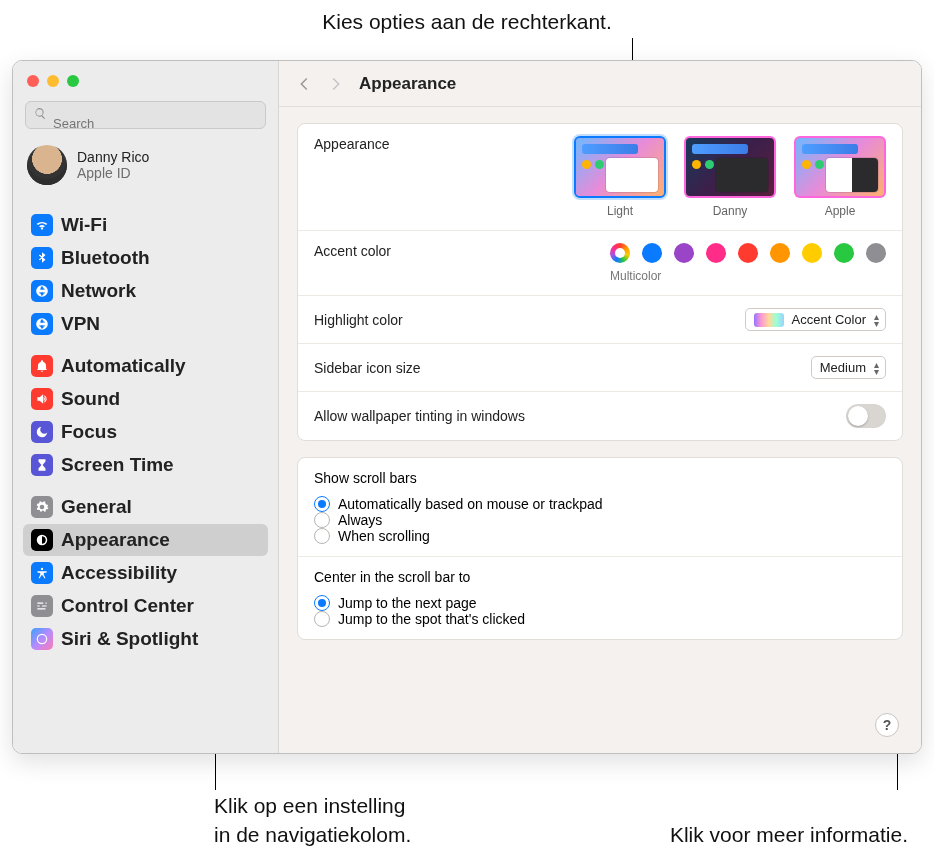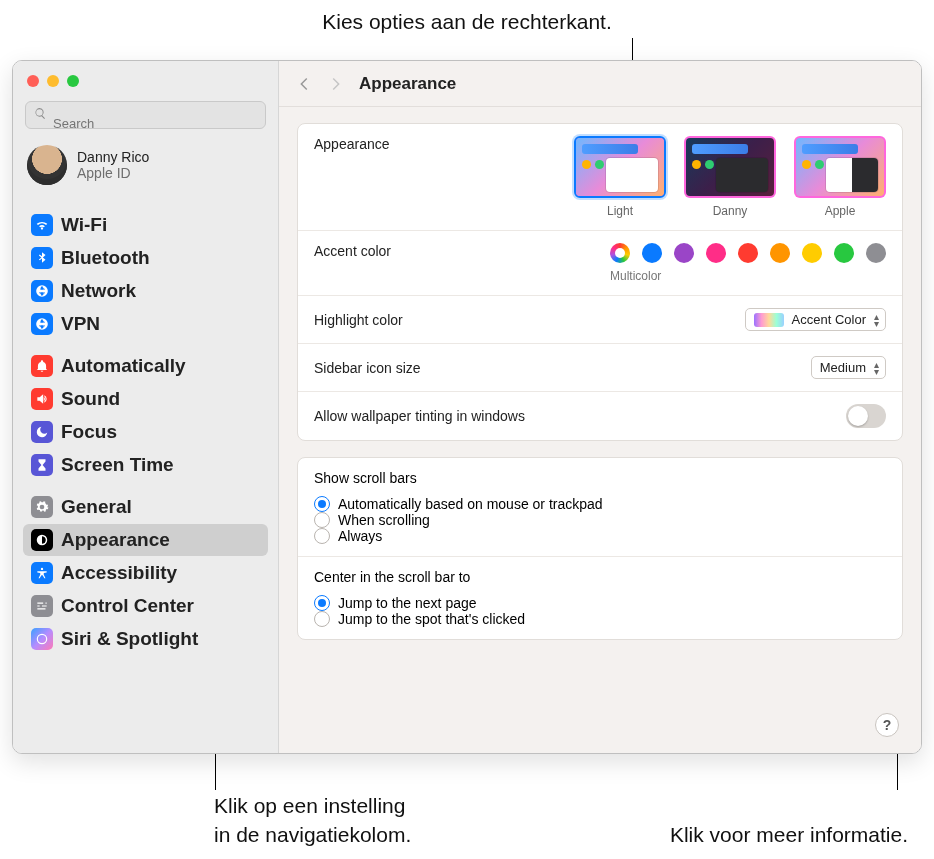--- a/index.html
+++ b/index.html
@@ -417,25 +417,25 @@
       <section class="card">
         <div class="radios">
           <div class="radio-title">Show scroll bars</div>
           <div>
               <label class="radio">
                 <span class="rb sel"></span>
                 <span>Automatically based on mouse or trackpad</span>
               </label>
               <label class="radio">
                 <span class="rb"></span>
-                <span>When scrolling</span>
+                <span>Always</span>
               </label>
               <label class="radio">
                 <span class="rb"></span>
-                <span>Always</span>
+                <span>When scrolling</span>
               </label>
             </div>
         </div>
         <div class="radios" style="border-top:1px solid #ece8e4;">
           <div class="radio-title">Center in the scroll bar to</div>
           <div>
               <label class="radio">
                 <span class="rb sel"></span>
                 <span>Jump to the next page</span>
               </label>

